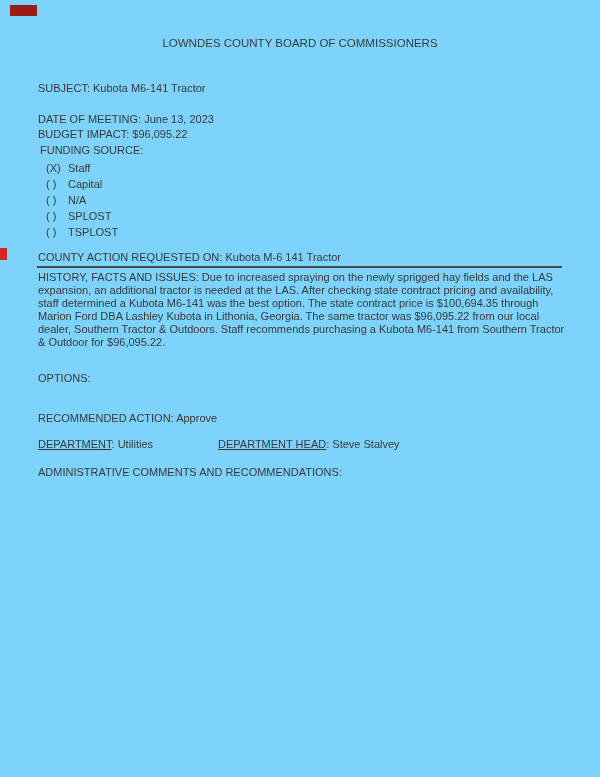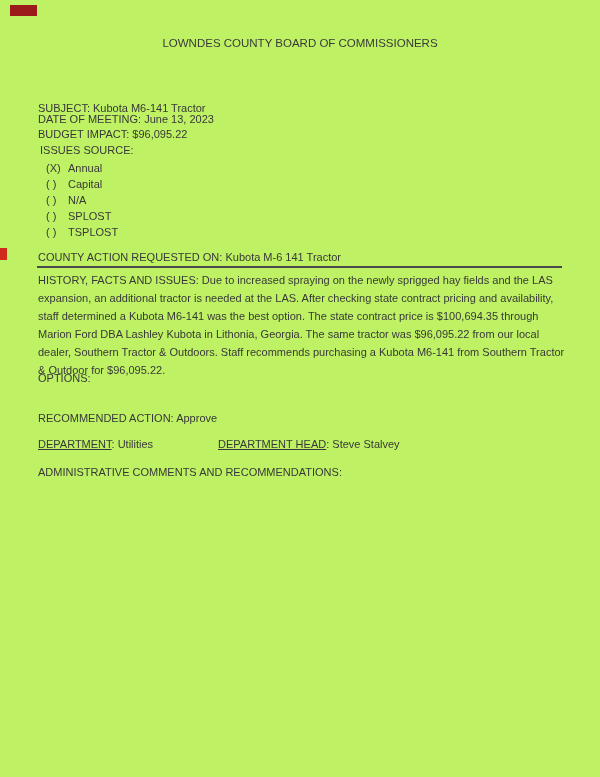--- a/index.html
+++ b/index.html
@@ -1,38 +1,38 @@
 <!DOCTYPE html>
 <html><head>
 <meta charset="utf-8">
 <style>
   html,body{margin:0;padding:0;background:#ffffff;}
   .page{
     position:relative;
     width:600px;height:777px;
-    background:#bef264;
+    background:#7dd3fc;
     font-family:"Liberation Sans","DejaVu Sans",sans-serif;
     font-size:11px;
     color:#383838;
     overflow:hidden;
   }
   .abs{position:absolute;}
   .header{top:35px;left:0;width:600px;text-align:center;font-size:11.5px;line-height:16px;color:#3a3a3a;}
   .row{line-height:15px;white-space:nowrap;}
-  .subject-row{top:81px;left:38px;margin-top:20px;}
+  .subject-row{top:81px;left:38px;}
   .date-row{top:112px;left:38px;}
   .session{top:100px;left:395px;}
   .budget-row{top:127px;left:38px;}
   .funding-label{top:143px;left:40px;}
   .fund-list{top:160px;left:46px;}
   .fund-row{line-height:16px;white-space:nowrap;}
   .fund-mark{display:inline-block;width:22px;}
   .county-row{top:250px;left:38px;}
   .rule{top:266px;left:37px;width:525px;height:2px;background:#4a4a4a;}
-  .history{top:271px;left:38px;width:527px;line-height:18px;text-align:left;}
+  .history{top:271px;left:38px;width:527px;line-height:13px;text-align:left;}
   .options-label{top:371px;left:38px;}
   .options-items{top:371px;left:77px;}
   .option-row{line-height:15px;white-space:nowrap;}
   .option-row:nth-child(2){margin-left:8px;}
   .recommended-row{top:411px;left:38px;}
   .signoff-row{top:437px;left:38px;width:524px;}
   .head-group{position:absolute;left:180px;top:0;white-space:nowrap;}
   .admin-row{top:465px;left:38px;}
   .u{text-decoration:underline;}
   .mark-top-left{left:10px;top:5px;width:27px;height:11px;background:#9b1b1b;}
@@ -50,24 +50,24 @@
     <div>LOWNDES COUNTY BOARD OF COMMISSIONERS</div>
   </div>
 
   <div class="abs row subject-row"><span>SUBJECT:</span> <span>Kubota M6-141 Tractor</span></div>
 
   <div class="abs row date-row"><span>DATE OF MEETING:</span> <span>June 13, 2023</span></div>
 
 
   <div class="abs row budget-row"><span>BUDGET IMPACT:</span> <span>$96,095.22</span></div>
 
-  <div class="abs row funding-label">ISSUES SOURCE:</div>
+  <div class="abs row funding-label">FUNDING SOURCE:</div>
 
   <div class="abs fund-list">
-    <div class="fund-row"><span class="fund-mark">(X)</span><span>Annual</span></div>
+    <div class="fund-row"><span class="fund-mark">(X)</span><span>Staff</span></div>
     <div class="fund-row"><span class="fund-mark">( )</span><span>Capital</span></div>
     <div class="fund-row"><span class="fund-mark">( )</span><span>N/A</span></div>
     <div class="fund-row"><span class="fund-mark">( )</span><span>SPLOST</span></div>
     <div class="fund-row"><span class="fund-mark">( )</span><span>TSPLOST</span></div>
   </div>
 
   <div class="abs row county-row"><span>COUNTY ACTION REQUESTED ON:</span> <span>Kubota M-6 141 Tractor</span></div>
 
   <div class="abs rule"></div>
 

